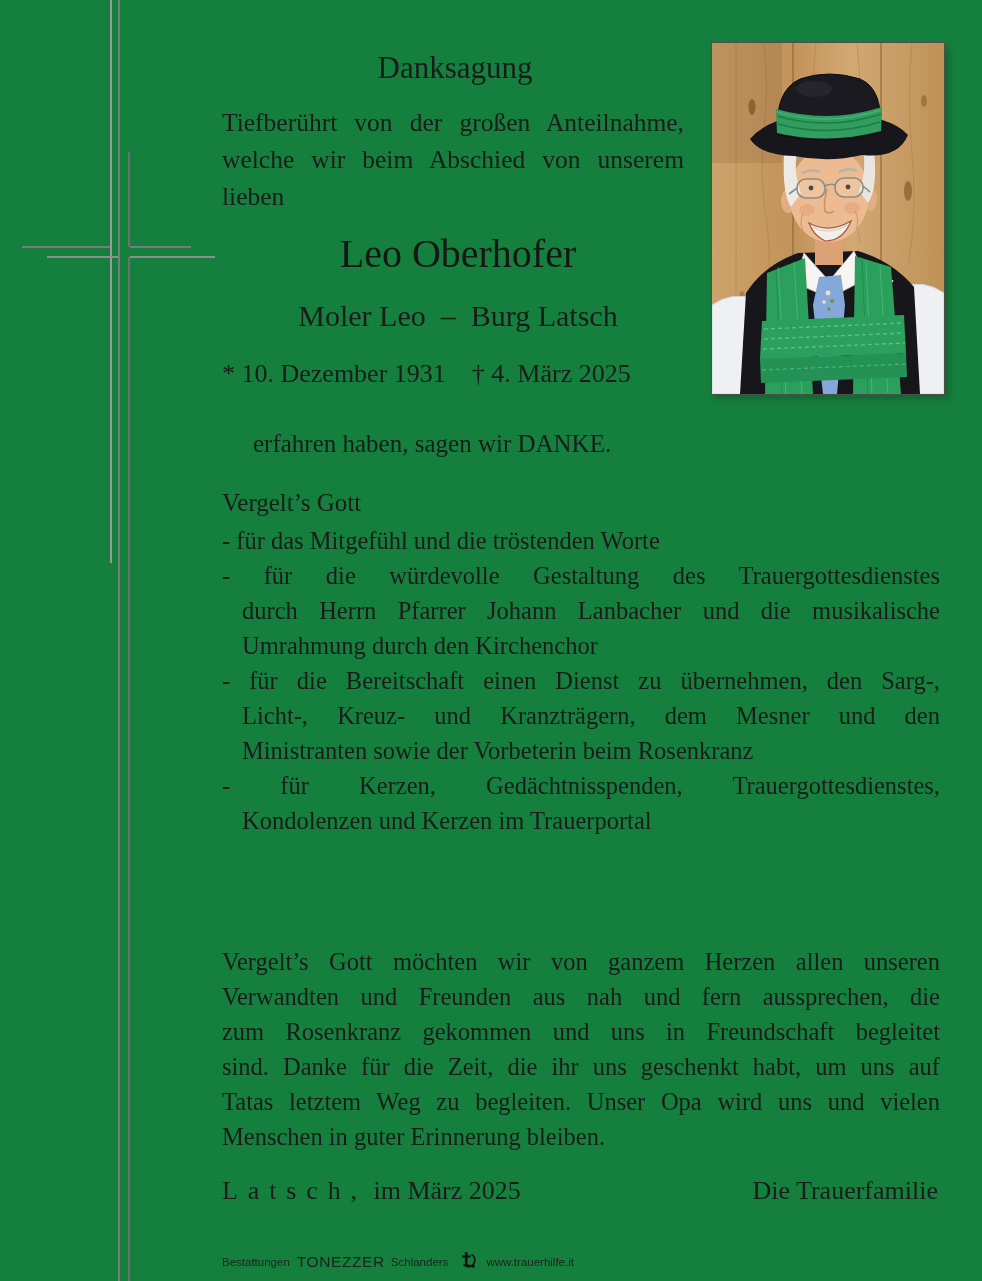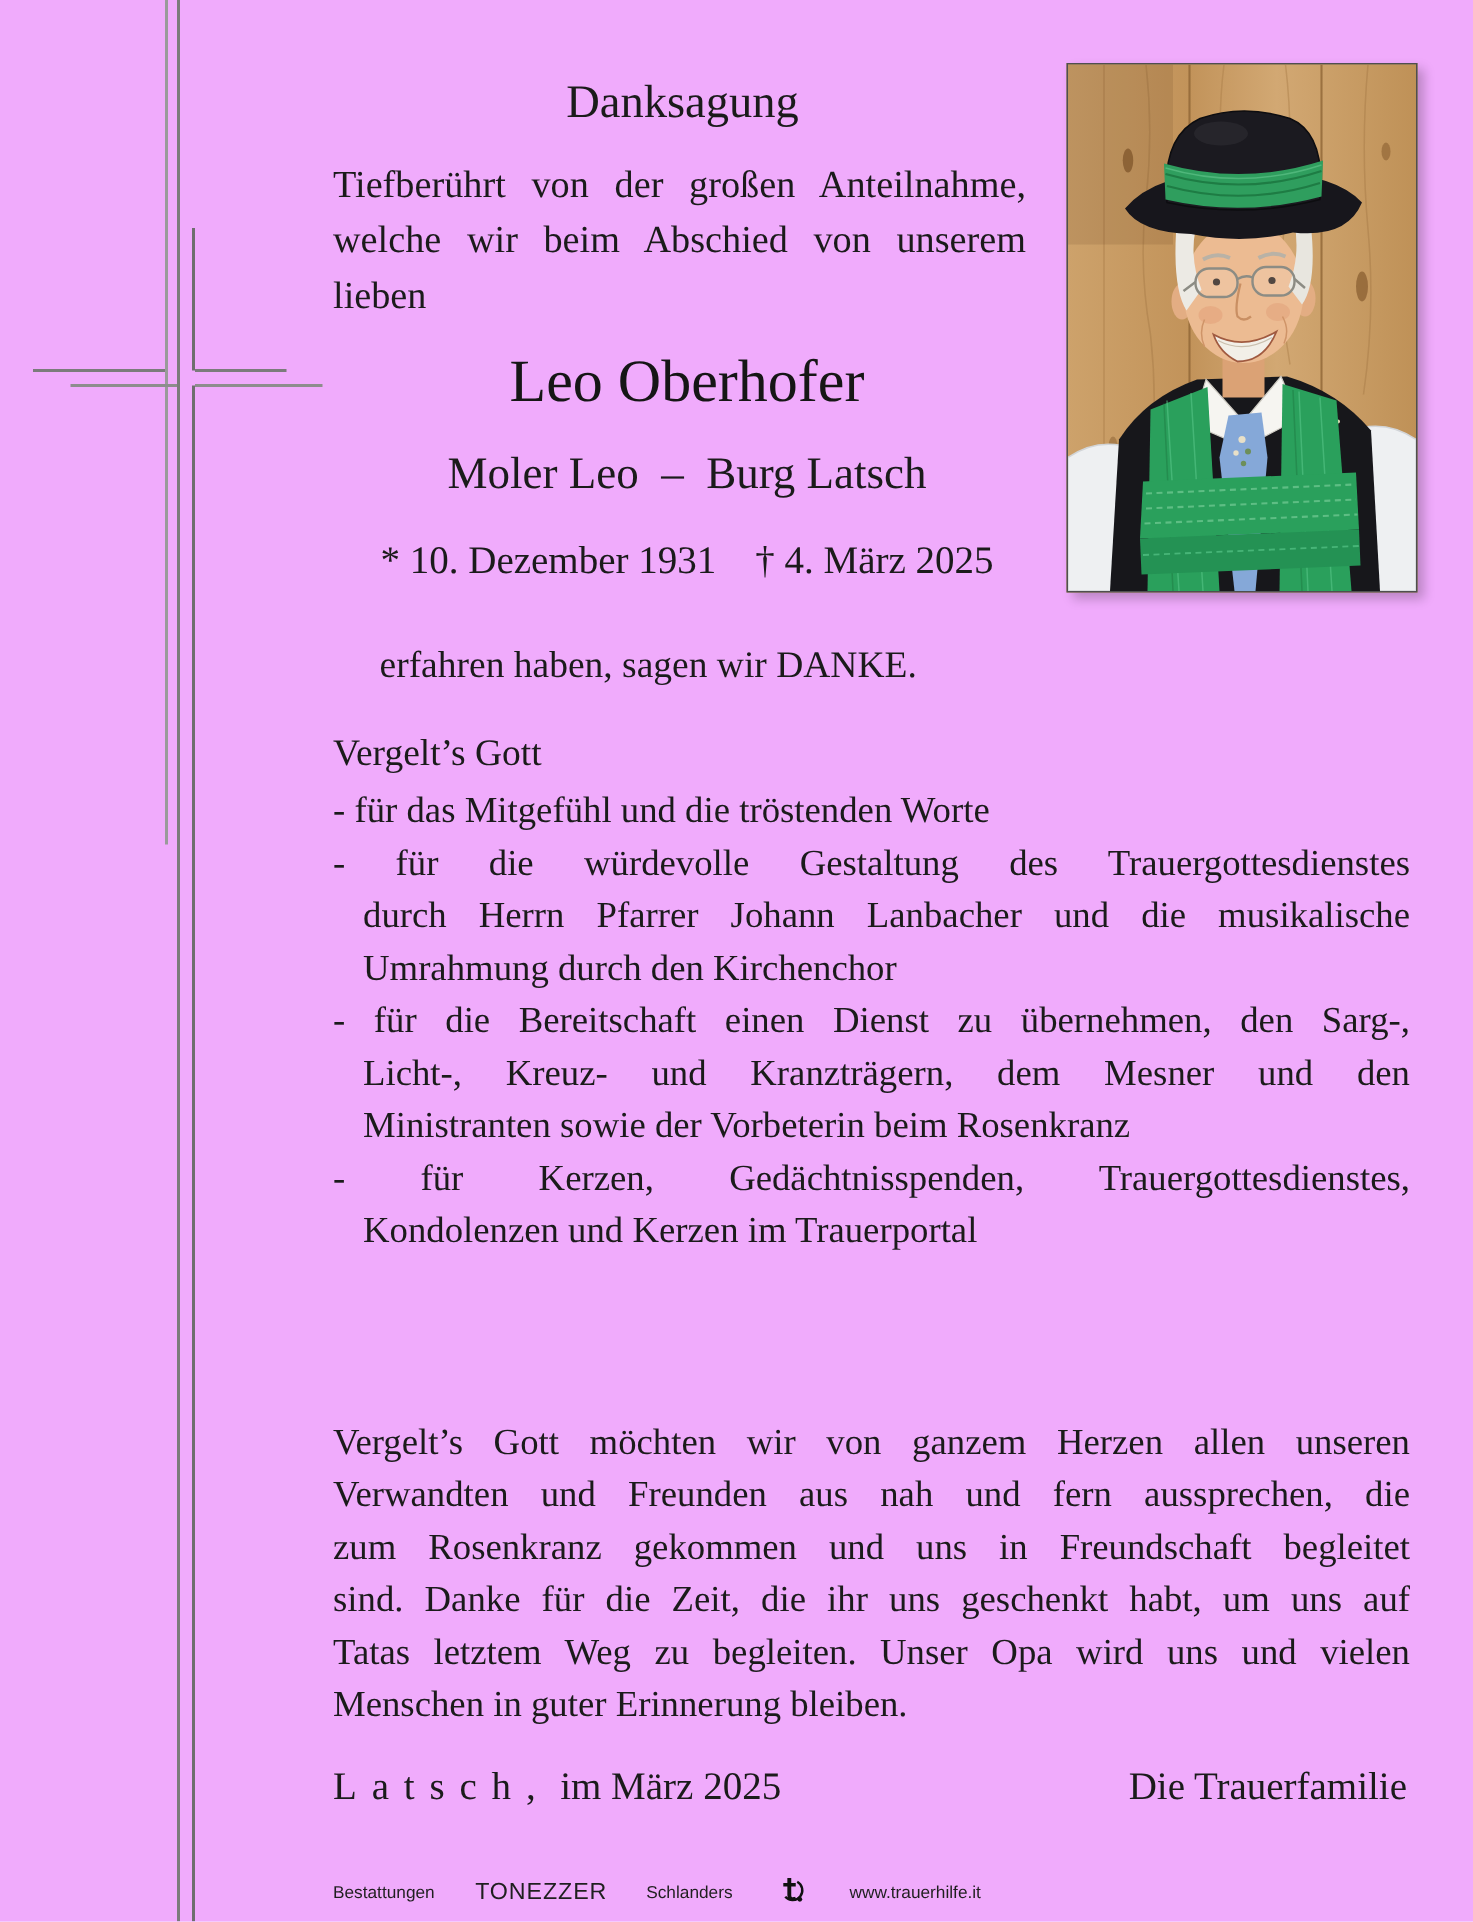--- a/index.html
+++ b/index.html
@@ -1,18 +1,18 @@
 <!DOCTYPE html>
 <html lang="de"><head>
 <meta charset="utf-8">
 <style>
   html,body { margin:0; padding:0; }
   .page {
     position:relative; width:982px; height:1281px;
-    background:#f0abfc; color:#1b1b1b;
+    background:#15803d; color:#1b1b1b;
     font-family:"Liberation Serif", serif;
     overflow:hidden;
   }
   
   .orn { position:absolute; background:#828282; }
   .v1 { left:110px; top:0; width:2px; height:563px; background:#9a9a9a; }
   .v2 { left:118px; top:0; width:2px; height:1281px; background:#7b7b7b; }
   .v3a{ left:128px; top:152px; width:1.5px; height:95px; background:#6e6e6e; }
   .v3b{ left:128px; top:257px; width:1.5px; height:1024px; background:#6e6e6e; }
   .h1a{ left:22px;  top:246px; width:88px; height:2px; background:#7b7b7b; }
@@ -39,21 +39,21 @@
     position:absolute; left:222px; top:220px; width:472px;
     font-size:40px; line-height:68px; text-align:center; color:#161616;
   }
   .nickname {
     position:absolute; left:222px; top:299px; width:472px;
     font-size:30px; text-align:center;
   }
   .nick-dash { margin:0 15px; }
   .dates {
     position:absolute; left:222px; top:359px; width:472px;
-    font-size:26px; text-align:center;
+    font-size:26px; 
   }
   .dates .gap { display:inline-block; width:26px; }
   .thanks-intro {
     position:absolute; left:222px; top:430px; width:718px;
     font-size:25px;
     margin-left:31px;
   }
   .vergelt {
     position:absolute; left:222px; top:489px; width:718px;
     font-size:25px;
@@ -71,21 +71,21 @@
   .cont { padding-left:20px; }
   .signature {
     position:absolute; left:222px; top:1176px; width:716px;
     font-size:26px; display:flex; justify-content:space-between; align-items:baseline;
   }
   .place-name { letter-spacing:.38em; }
   
   .footer {
     position:absolute; left:222px; top:1250px; width:718px; height:24px;
     font-family:"Liberation Sans", sans-serif; color:#1f1f1f;
-    display:flex; align-items:center;gap:20px;
+    display:flex; align-items:center;
   }
   .f-pre  { font-size:11.5px; }
   .f-brand{ font-size:15.5px; letter-spacing:.6px; margin-left:7px; }
   .f-city { font-size:11.5px; margin-left:6px; }
   .f-logo { margin-left:11px; }
   .f-url  { font-size:11.5px; margin-left:8px; }
 </style>
 </head>
 <body>
 

